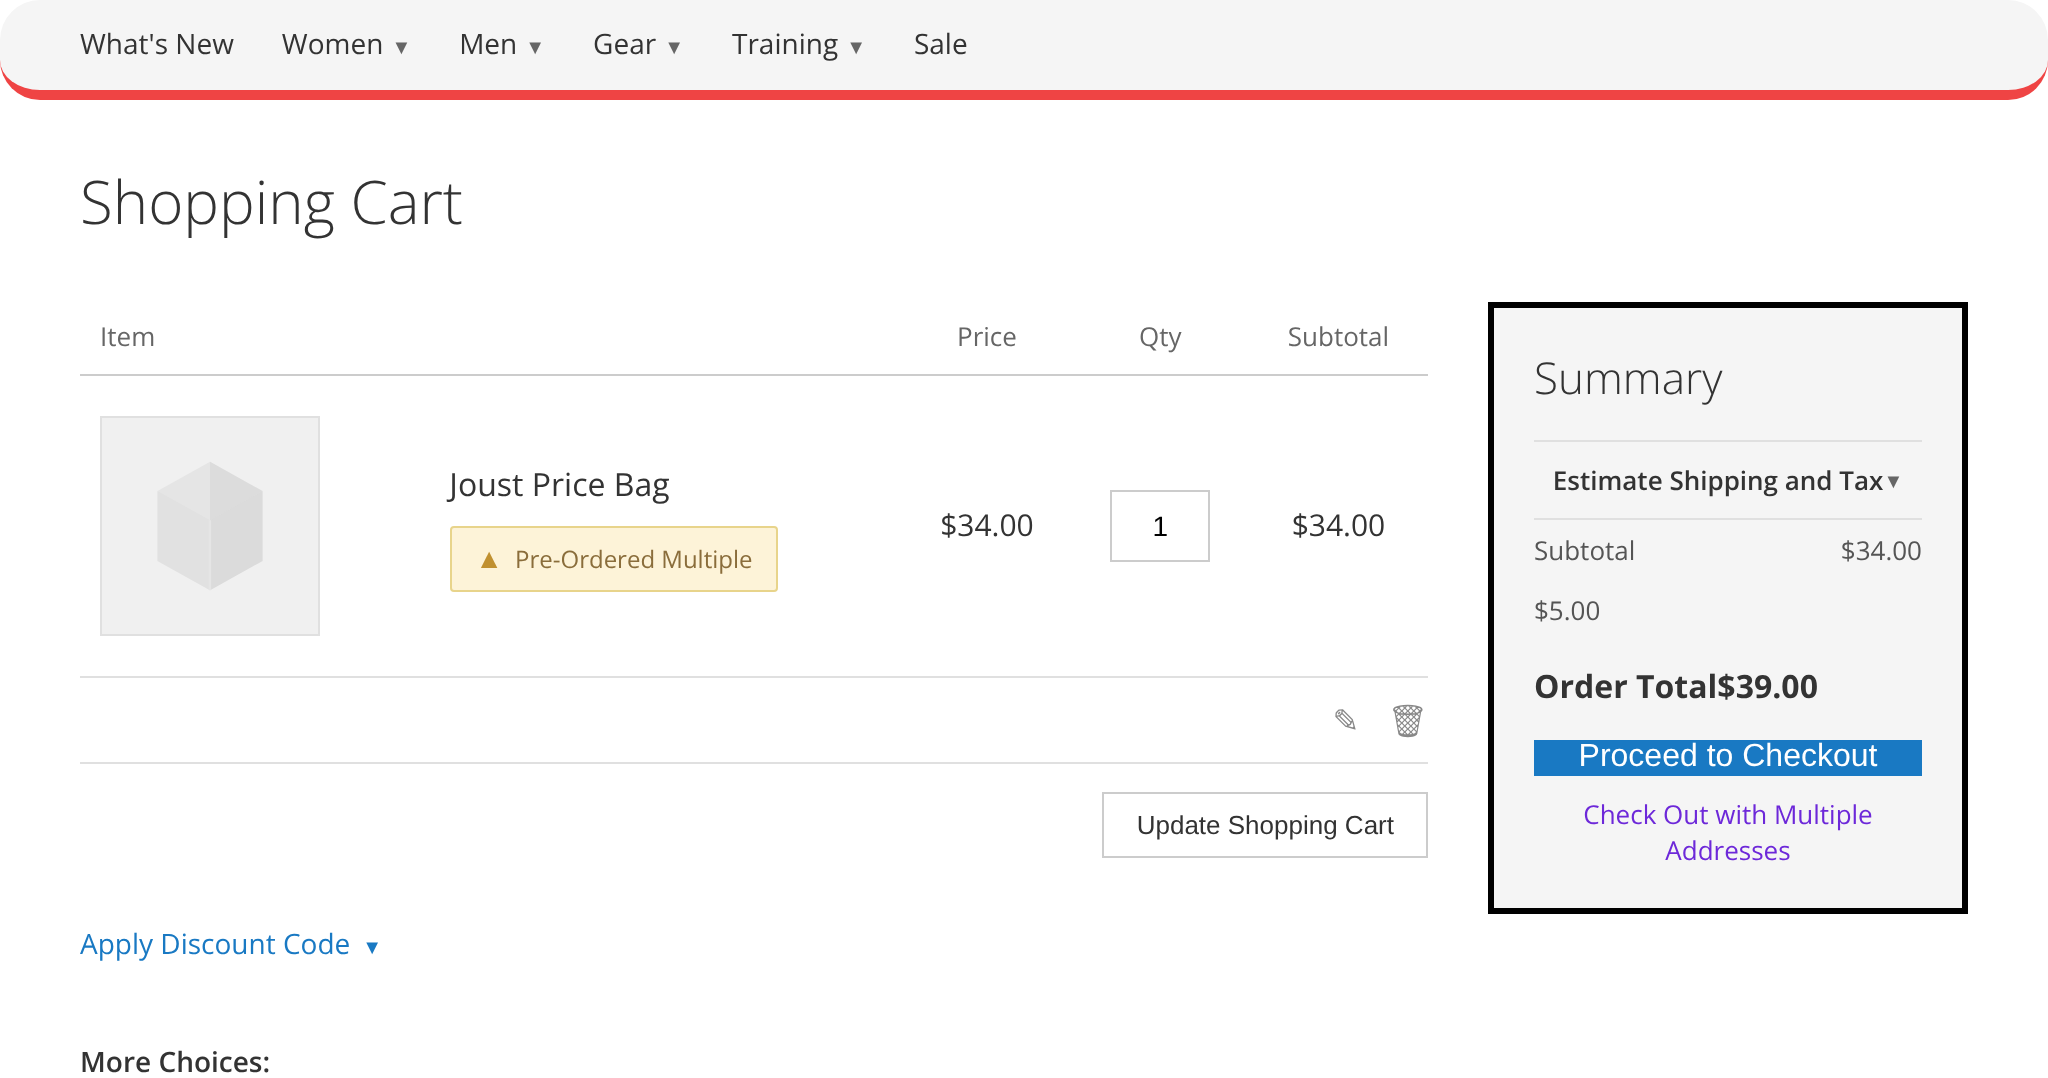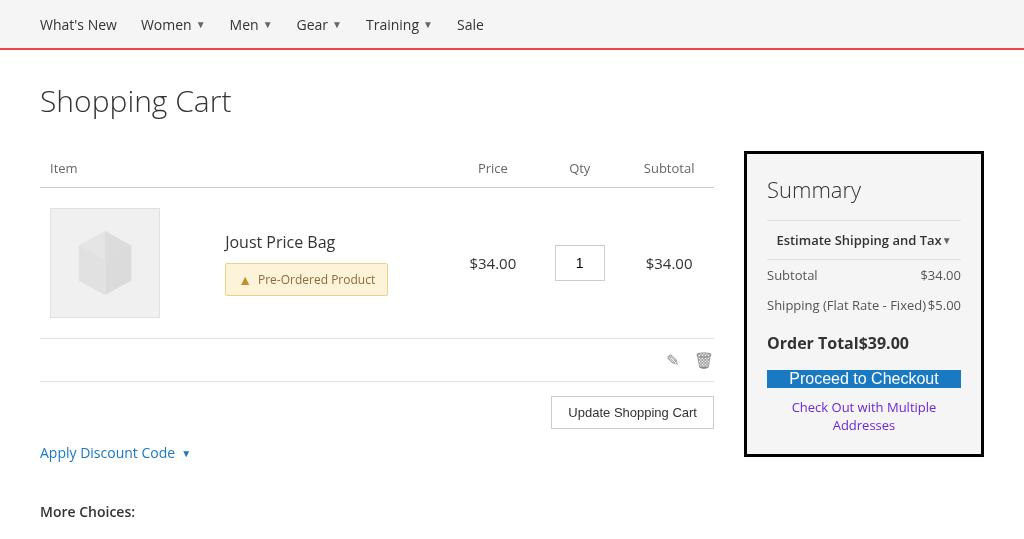--- a/index.html
+++ b/index.html
@@ -1,19 +1,19 @@
 <!DOCTYPE html>
 <html><head>
   <meta charset="utf-8">
   <style>
     * { box-sizing: border-box; margin: 0; padding: 0; }
     body { font-family: 'Open Sans', Arial, sans-serif; font-size: 14px; color: #333; background: #fff; }
 
     
-    nav { background: #f5f5f5; border-bottom: 2px solid #ef4444; padding: 0 40px; display: flex; align-items: center; height: 50px; }
+    nav { background: #f5f5f5; border-bottom: 5px solid #ef4444; padding: 0 40px; display: flex; align-items: center; height: 50px; border-radius: 20px; }
     .nav-item { display: flex; align-items: center; margin-right: 24px; font-size: 14px; color: #333; cursor: pointer; gap: 4px; }
     .chevron { font-size: 10px; color: #666; }
 
     
     .main { max-width: 1024px; margin: 0 auto; padding: 30px 40px; }
 
     h1.page-title { font-size: 30px; font-weight: 300; color: #333; margin-bottom: 30px; }
 
     
     .cart-layout { display: flex; gap: 30px; }
@@ -35,21 +35,21 @@
     .warning-icon { color: #c09030; font-size: 14px; }
     .price-cell, .subtotal-cell { text-align: center; font-size: 15px; }
     .qty-cell { text-align: center; }
     .qty-input { width: 50px; height: 36px; text-align: center; border: 1px solid #ccc; font-size: 14px; padding: 0 8px; }
     .actions-row { display: flex; justify-content: flex-end; align-items: center; gap: 14px; padding: 10px 0; border-bottom: 1px solid #e0e0e0; }
     .action-icon { cursor: pointer; color: #888; font-size: 16px; }
     .cart-actions { display: flex; justify-content: flex-end; padding: 14px 0; }
     .update-cart-btn { background: #fff; border: 1px solid #ccc; color: #333; padding: 8px 16px; font-size: 13px; cursor: pointer; }
 
     
-    .discount-section { }
+    .discount-section { margin-top: 20px; }
     .discount-toggle { display: flex; align-items: center; gap: 6px; color: #1979c3; cursor: pointer; font-size: 14px; }
     .discount-toggle .chevron { color: #1979c3; }
 
     
     .more-choices { margin-top: 40px; font-size: 14px; font-weight: 600; color: #333; }
 
     
     .summary-box { background: #f5f5f5; border: 3px solid #000000; padding: 20px; }
     .summary-title { font-size: 22px; font-weight: 300; margin-bottom: 16px; color: #333; }
     .estimate-row { display: flex; justify-content: center; align-items: center; padding: 10px 0; border-top: 1px solid #e0e0e0; border-bottom: 1px solid #e0e0e0; cursor: pointer; }
@@ -114,21 +114,21 @@
                   <polygon points="50,55 5,30 5,90 50,115" fill="#aaa" opacity="0.4"></polygon>
                   <line x1="50" y1="55" x2="50" y2="115" stroke="#ccc" stroke-width="2"></line>
                 </svg>
               </div>
             </td>
             <td>
               <div class="product-info">
                 <div class="product-name">Joust Price Bag</div>
                 <div class="pre-order-badge">
                   <span class="warning-icon">▲</span>
-                  <span>Pre-Ordered Product</span>
+                  <span>Pre-Ordered Multiple</span>
                 </div>
               </div>
             </td>
             <td class="price-cell">$34.00</td>
             <td class="qty-cell">
               <input class="qty-input" type="text" value="1" style="">
             </td>
             <td class="subtotal-cell">$34.00</td>
           </tr>
         </tbody>
@@ -162,21 +162,20 @@
         <div class="estimate-row">
           <span class="estimate-label">Estimate Shipping and Tax</span>
           <span class="chevron">▼</span>
         </div>
 
         <div class="summary-line">
           <span>Subtotal</span>
           <span>$34.00</span>
         </div>
         <div class="summary-line">
-          <span>Shipping (Flat Rate - Fixed)</span>
           <span>$5.00</span>
         </div>
         <div class="summary-total">
           <span>Order Total</span>
           <span>$39.00</span>
         </div>
 
         <button class="proceed-btn">Proceed to Checkout</button>
         <a class="multi-address-link">Check Out with Multiple Addresses</a>
       </div>

